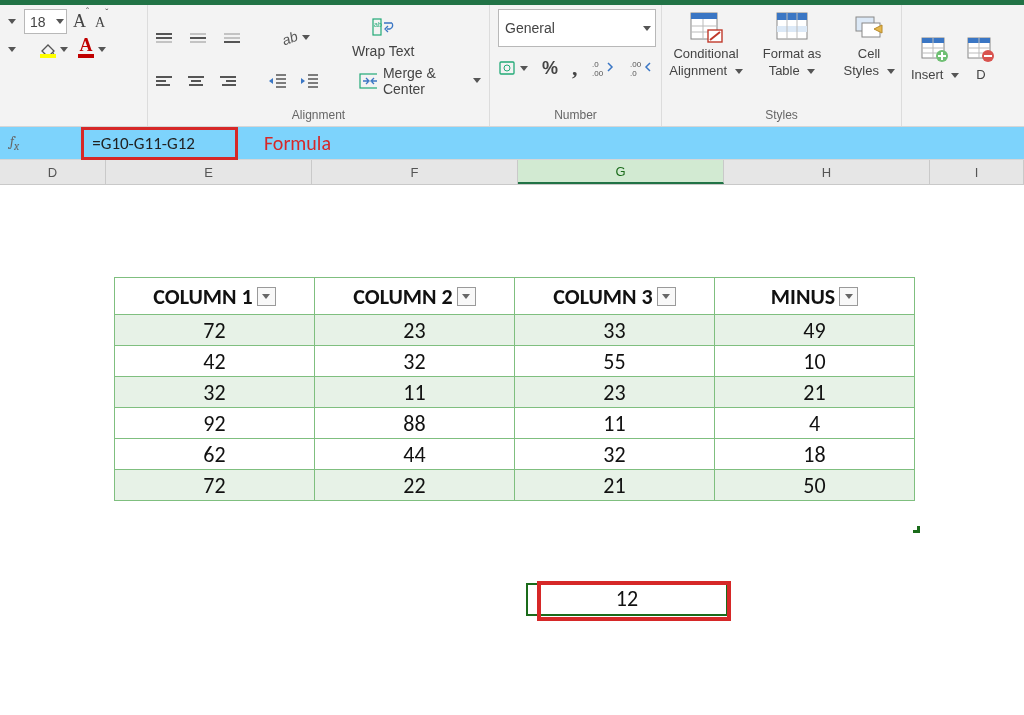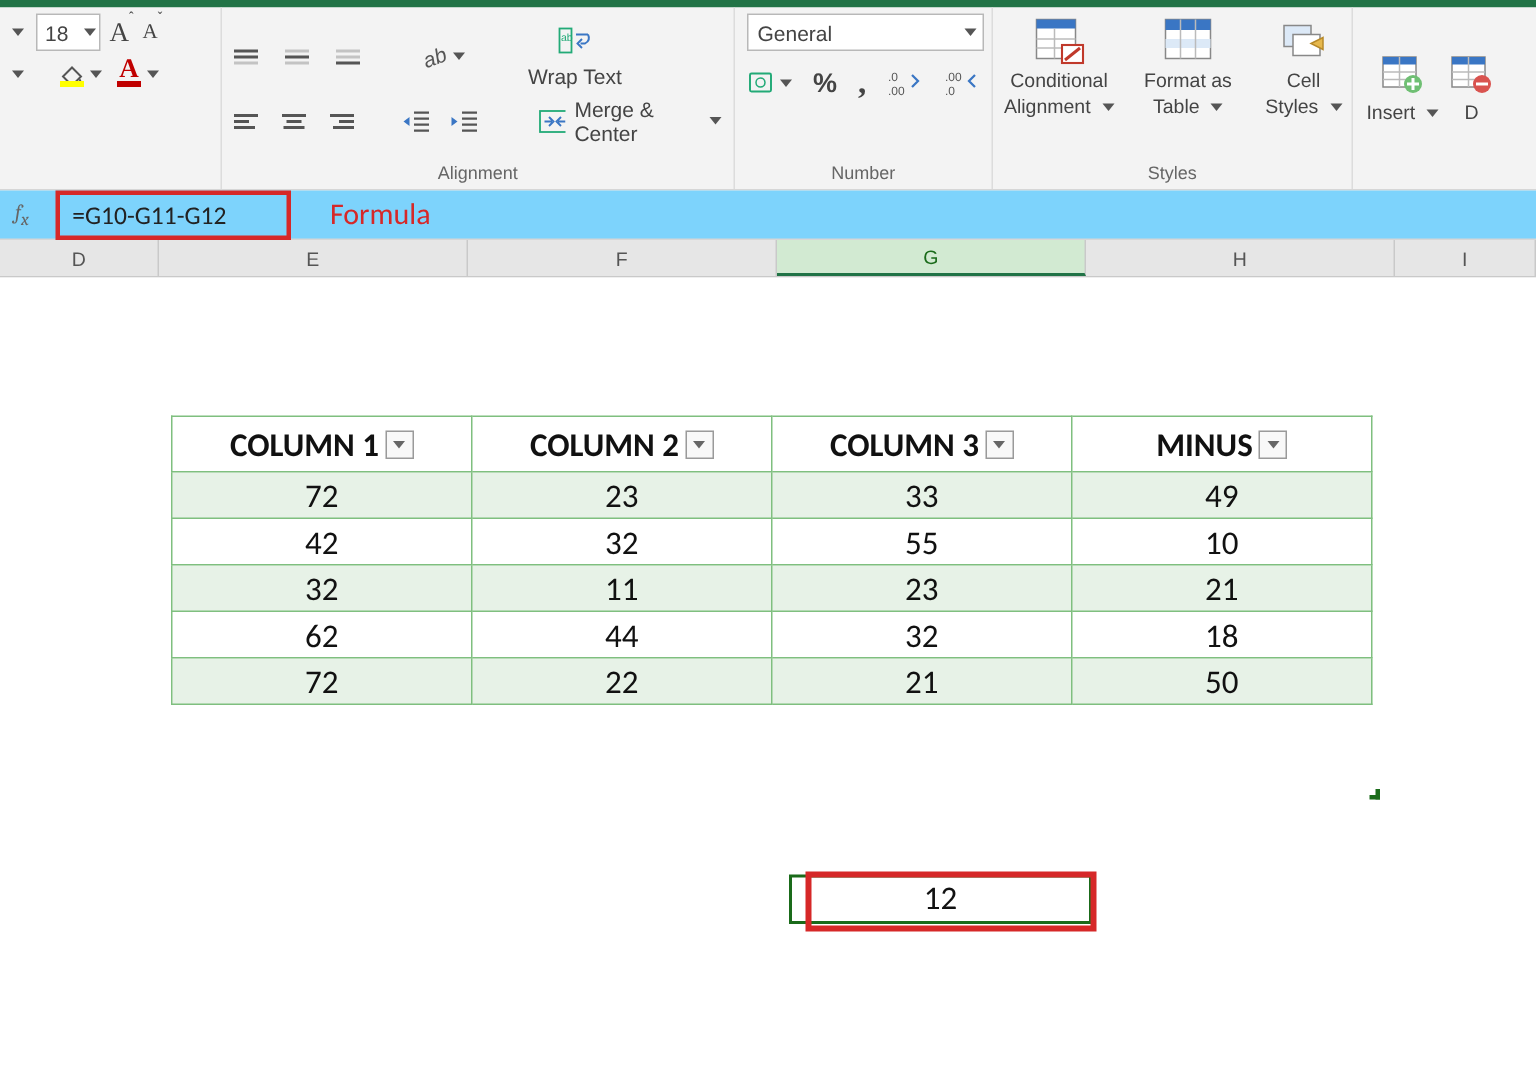--- a/index.html
+++ b/index.html
@@ -53,38 +53,38 @@
   
   .align-group { width: 342px; }
   .align-rows{ display:flex; flex-direction:column; gap:6px; }
   .align-row { display:flex; gap:12px; align-items:center;}
   .al-btn { width:22px;height:20px;display:flex;flex-direction:column;justify-content:center;gap:2px;}
   .al-btn span{ display:block;height:2px;background:#555;}
   .wrap-btn{ display:flex;align-items:center;gap:6px;flex-direction:column;}
   .merge-btn{ display:flex;align-items:center;gap:6px;}
   
   .num-group { width:172px;}
-  .num-combo{ border:1px solid #b8b8b8;background:#fff;width:158px;height:25px;display:flex;align-items:center;justify-content:space-between;padding:0 4px 0 6px;font-size:14px;}
+  .num-combo{ border:1px solid #b8b8b8;background:#fff;width:158px;height:38px;display:flex;align-items:center;justify-content:space-between;padding:0 4px 0 6px;font-size:14px;}
   .num-row2{ display:flex; gap:14px; align-items:center; margin-top:8px;}
   
   .styles-group { width:240px;}
   .style-btns{ display:flex; gap:14px; height:100%; align-items:flex-start; justify-content:center;}
   .big-btn{ display:flex;flex-direction:column;align-items:center;gap:2px;width:72px;text-align:center;font-size:13px;line-height:1.15;}
   .big-ico{ width:36px;height:36px;display:flex;align-items:center;justify-content:center;}
   
   .cells-group{ width:112px; border-right:none;}
   .cells-btns{ display:flex; gap:6px; }
   
   .fx-bar {
     height:33px; background:#7dd3fc; border-bottom:1px solid #d6d6d6;
     display:flex; align-items:center; padding-left:10px; gap:18px;
     position:relative;
   }
   .fx-label{ font-style:italic; font-family:"Cambria",serif; font-size:14px; color:#666;}
-  .fx-box{ border:3px solid #d62828; padding:3px 40px 3px 8px; font-size:17px; font-family:Calibri,Arial; color:#222; min-width:140px;}
+  .fx-box{ border:3px solid #d62828; padding:3px 40px 3px 8px; font-size:17px; font-family:Calibri,Arial; color:#222; min-width:140px;margin-left:44px;}
   .annot{ color:#d62828; font-size:20px; font-family:Calibri,Arial; margin-left:8px;}
   
   .col-headers{
     height:25px; background:#e6e6e6; border-bottom:1px solid #c9c9c9;
     display:flex;
   }
   .colh{ border-right:1px solid #c9c9c9; display:flex;align-items:center;justify-content:center;font-size:13px;color:#555;}
   .colh.sel{ background:#d2ead2; color:#1a6b1a; border-bottom:2px solid #217346;}
   
   .sheet{ position:relative; background:#fff; width:1024px; height:530px;}
@@ -459,20 +459,26 @@
           <td>55</td>
           <td>10</td>
         </tr>
         <tr class="striped">
           <td>32</td>
           <td>11</td>
           <td>23</td>
           <td>21</td>
         </tr>
         <tr>
+          <td>92</td>
+          <td>88</td>
+          <td>11</td>
+          <td>4</td>
+        </tr>
+        <tr>
           <td>62</td>
           <td>44</td>
           <td>32</td>
           <td>18</td>
         </tr>
         <tr class="striped">
           <td>72</td>
           <td>22</td>
           <td>21</td>
           <td>50</td>

